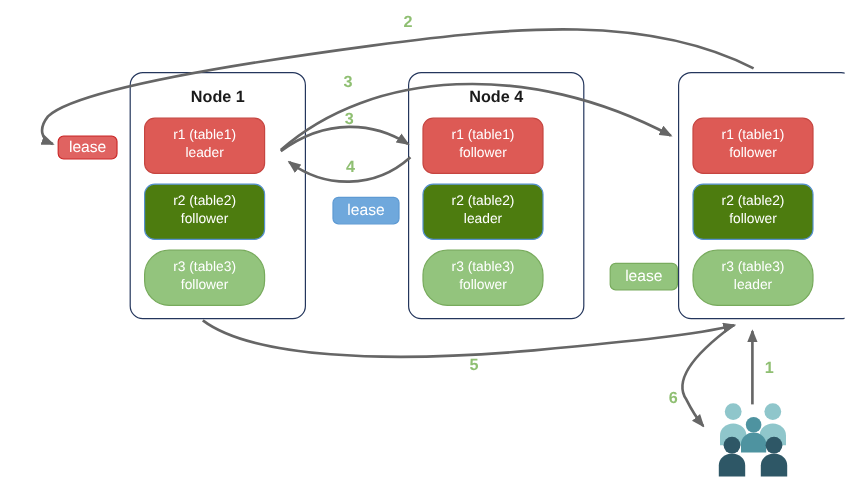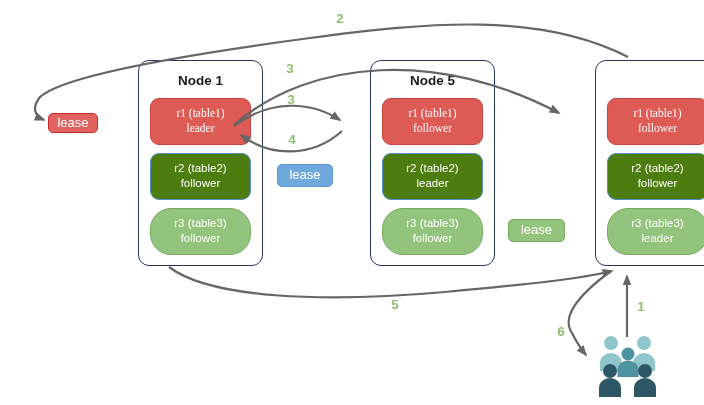--- a/index.html
+++ b/index.html
@@ -2,33 +2,33 @@
 <html><head>
 <meta charset="utf-8">
 <style>
   html,body{margin:0;padding:0;background:#fff;}
   .canvas{
     position:relative;width:704px;height:405px;background:#ffffff;
     font-family:"Liberation Sans",sans-serif;overflow:hidden;
   }
   
   .node{
-    position:absolute;width:125px;height:206px;background:#ffffff;
-    border:1.6px solid #24365c;border-radius:11px;box-sizing:border-box;z-index:1;margin-left:30px;
+    position:absolute;width:147px;height:206px;background:#ffffff;
+    border:1.6px solid #24365c;border-radius:11px;box-sizing:border-box;z-index:1;
   }
   .node-title{
     position:absolute;top:12px;left:0;width:100%;text-align:center;
     font-size:13.5px;font-weight:bold;color:#1a1a1a;
   }
   .replica{
     position:absolute;left:11px;width:101px;height:47px;border-radius:9px;
     box-sizing:border-box;color:#ffffff;text-align:center;font-size:11.5px;
     line-height:15px;padding-top:7px;
   }
-  .replica.red{background:#dd5a55;border:1.5px solid #c64540;font-family:Liberation Serif, serif;}
+  .replica.red{background:#dd5a55;border:1.5px solid #c64540;}
   .replica.blue{background:#4d7c0f;border:1.5px solid #5590ce;text-align:center;}
   .replica.green{background:#93c47d;border:1.5px solid #77aa5c;}
   .r-slot-0{top:37px;} .r-slot-1{top:92px;} .r-slot-2{top:147px;border-radius:21px;}
   
   .lease{
     position:absolute;box-sizing:border-box;color:#ffffff;text-align:center;
     font-size:13px;z-index:6;border-radius:5px;
   }
   .lease.red{left:48px;top:113px;width:50px;height:20px;line-height:17px;
     background:#e06361;border:1.6px solid #cc2b2b;}
@@ -59,21 +59,21 @@
       <div>r2 (table2)</div>
       <div>follower</div>
     </div>
     <div class="replica green r-slot-2">
       <div>r3 (table3)</div>
       <div>follower</div>
     </div>
   </div>
 
   <div class="node" style="left:340px;top:60px;">
-    <div class="node-title">Node 5</div>
+    <div class="node-title">Node 4</div>
     <div class="replica red r-slot-0">
       <div>r1 (table1)</div>
       <div>follower</div>
     </div>
     <div class="replica blue r-slot-1">
       <div>r2 (table2)</div>
       <div>leader</div>
     </div>
     <div class="replica green r-slot-2">
       <div>r3 (table3)</div>

